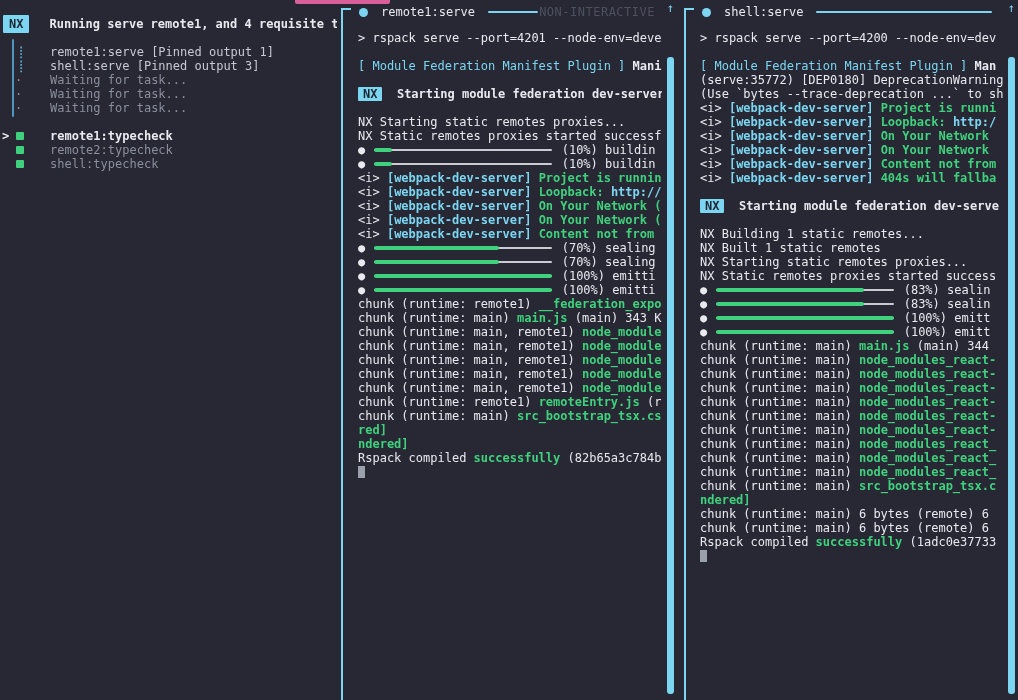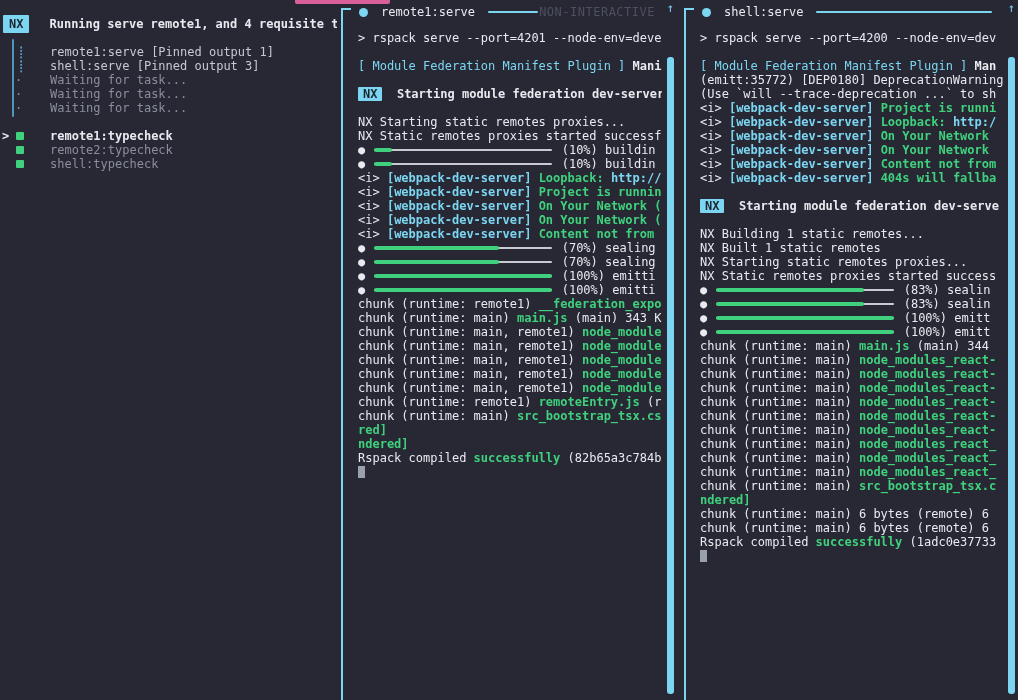--- a/index.html
+++ b/index.html
@@ -129,22 +129,22 @@
       <div class="line"><span class="w">&gt; rspack serve --port=4201 --node-env=deve</span></div>
       <div class="line"></div>
       <div class="line"><span class="c">[ Module Federation Manifest Plugin ]</span><span class="w"> </span><span class="wb">Mani</span></div>
       <div class="line"></div>
       <div class="line"><span class="badge">NX</span><span class="w">  </span><span class="wb">Starting module federation dev-server</span></div>
       <div class="line"></div>
       <div class="line"><span class="w">NX Starting static remotes proxies...</span></div>
       <div class="line"><span class="w">NX Static remotes proxies started successf</span></div>
       <div class="line"><span class="w">● </span><span class="bar"><span class="bar-fill" style="width: 10%;"></span></span><span class="w"> (10%) buildin</span></div>
       <div class="line"><span class="w">● </span><span class="bar"><span class="bar-fill" style="width: 10%;"></span></span><span class="w"> (10%) buildin</span></div>
+      <div class="line"><span class="w">&lt;i&gt; </span><span class="cb">[webpack-dev-server]</span><span class="w"> </span><span class="g">Project is runnin</span></div>
       <div class="line"><span class="w">&lt;i&gt; </span><span class="cb">[webpack-dev-server]</span><span class="w"> </span><span class="g">Loopback: </span><span class="cb">http://</span></div>
-      <div class="line"><span class="w">&lt;i&gt; </span><span class="cb">[webpack-dev-server]</span><span class="w"> </span><span class="g">Project is runnin</span></div>
       <div class="line"><span class="w">&lt;i&gt; </span><span class="cb">[webpack-dev-server]</span><span class="w"> </span><span class="g">On Your Network (</span></div>
       <div class="line"><span class="w">&lt;i&gt; </span><span class="cb">[webpack-dev-server]</span><span class="w"> </span><span class="g">On Your Network (</span></div>
       <div class="line"><span class="w">&lt;i&gt; </span><span class="cb">[webpack-dev-server]</span><span class="w"> </span><span class="g">Content not from</span></div>
       <div class="line"><span class="w">● </span><span class="bar"><span class="bar-fill" style="width: 70%;"></span></span><span class="w"> (70%) sealing</span></div>
       <div class="line"><span class="w">● </span><span class="bar"><span class="bar-fill" style="width: 70%;"></span></span><span class="w"> (70%) sealing</span></div>
       <div class="line"><span class="w">● </span><span class="bar"><span class="bar-fill" style="width: 100%;"></span></span><span class="w"> (100%) emitti</span></div>
       <div class="line"><span class="w">● </span><span class="bar"><span class="bar-fill" style="width: 100%;"></span></span><span class="w"> (100%) emitti</span></div>
       <div class="line"><span class="w">chunk (runtime: remote1) </span><span class="g">__federation_expo</span></div>
       <div class="line"><span class="w">chunk (runtime: main) </span><span class="g">main.js</span><span class="w"> (main) 343 K</span></div>
       <div class="line"><span class="w">chunk (runtime: main, remote1) </span><span class="g">node_module</span></div>
@@ -169,22 +169,22 @@
     <span class="pane-title">shell:serve</span>
     <span class="hrule"></span>
     <span class="mode-label"></span>
   </div>
   <div class="scroll-up">↑</div>
   <div class="scrollbar"></div>
   <div class="pane-content">
       <div class="line"><span class="w">&gt; rspack serve --port=4200 --node-env=dev</span></div>
       <div class="line"></div>
       <div class="line"><span class="c">[ Module Federation Manifest Plugin ]</span><span class="w"> </span><span class="wb">Man</span></div>
-      <div class="line"><span class="w">(emitt:35772) [DEP0180] DeprecationWarning</span></div>
-      <div class="line"><span class="w">(Use `will --trace-deprecation ...` to sh</span></div>
+      <div class="line"><span class="w">(serve:35772) [DEP0180] DeprecationWarning</span></div>
+      <div class="line"><span class="w">(Use `bytes --trace-deprecation ...` to sh</span></div>
       <div class="line"><span class="w">&lt;i&gt; </span><span class="cb">[webpack-dev-server]</span><span class="w"> </span><span class="g">Project is runni</span></div>
       <div class="line"><span class="w">&lt;i&gt; </span><span class="cb">[webpack-dev-server]</span><span class="w"> </span><span class="g">Loopback: </span><span class="cb">http:/</span></div>
       <div class="line"><span class="w">&lt;i&gt; </span><span class="cb">[webpack-dev-server]</span><span class="w"> </span><span class="g">On Your Network</span></div>
       <div class="line"><span class="w">&lt;i&gt; </span><span class="cb">[webpack-dev-server]</span><span class="w"> </span><span class="g">On Your Network</span></div>
       <div class="line"><span class="w">&lt;i&gt; </span><span class="cb">[webpack-dev-server]</span><span class="w"> </span><span class="g">Content not from</span></div>
       <div class="line"><span class="w">&lt;i&gt; </span><span class="cb">[webpack-dev-server]</span><span class="w"> </span><span class="g">404s will fallba</span></div>
       <div class="line"></div>
       <div class="line"><span class="badge">NX</span><span class="w">  </span><span class="wb">Starting module federation dev-serve</span></div>
       <div class="line"></div>
       <div class="line"><span class="w">NX Building 1 static remotes...</span></div>

